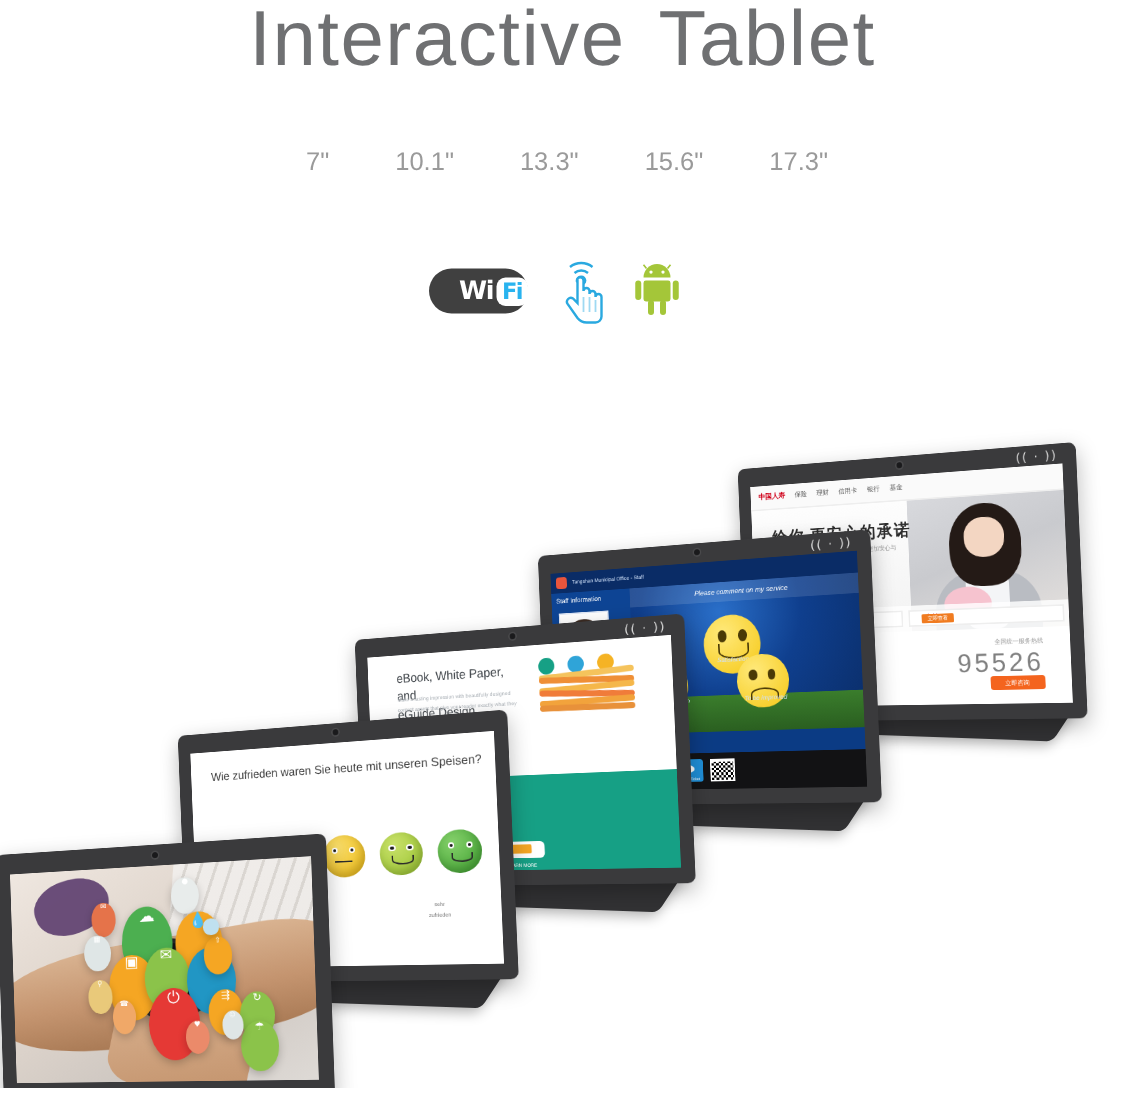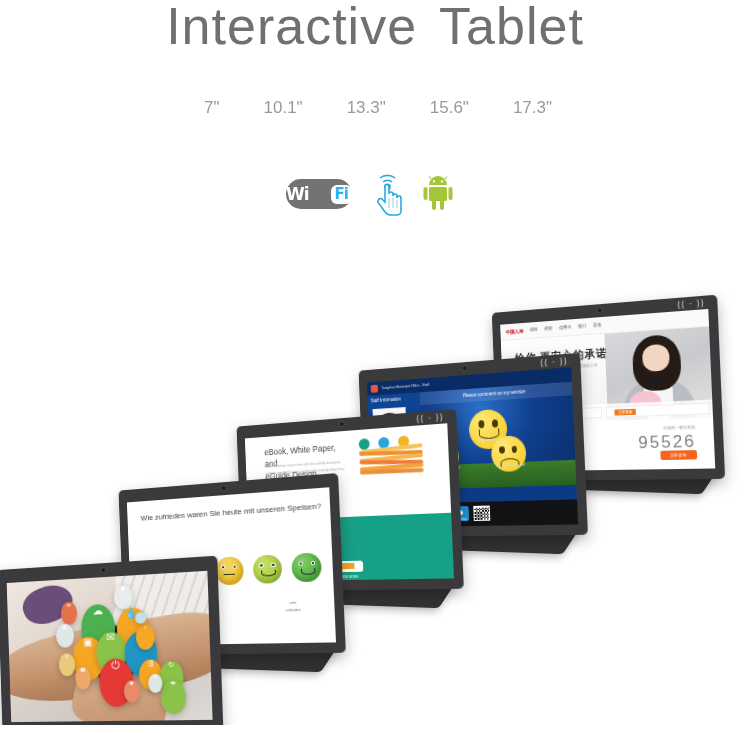--- a/index.html
+++ b/index.html
@@ -22,22 +22,22 @@
   }
   .sizes span{display:inline-block;}
   .sz1{margin-left:6px;}
   .sizes .sp{display:inline-block;width:44px;}
 
   .badges{position:absolute;left:0;top:172px;width:750px;height:56px;}
   .badge-row{position:absolute;left:286px;top:0;display:flex;align-items:center;gap:18px;}
 
   
   .wifi{
-    width:66px;height:30px;border-radius:15px;background:#737373;
-    display:flex;align-items:center;justify-content:space-between;gap:2px;
+    width:66px;height:30px;border-radius:15px;background:#404040;
+    display:flex;align-items:center;justify-content:flex-end;gap:2px;
     box-shadow:0 0 0 2px #ffffff;
   }
   .wifi .wi{color:#fff;font-size:17px;font-weight:bold;font-family:"DejaVu Sans", sans-serif;letter-spacing:-1px;}
   .wifi .fibox{
     background:#fff;border-radius:6px;padding:0px 4px;line-height:1;
     display:flex;align-items:center;height:19px;
   }
   .wifi .fi{color:#29b3ef;font-size:15px;font-weight:bold;font-family:"DejaVu Sans", sans-serif;letter-spacing:-1px;}
 
   .touch{width:34px;height:44px;position:relative;}

